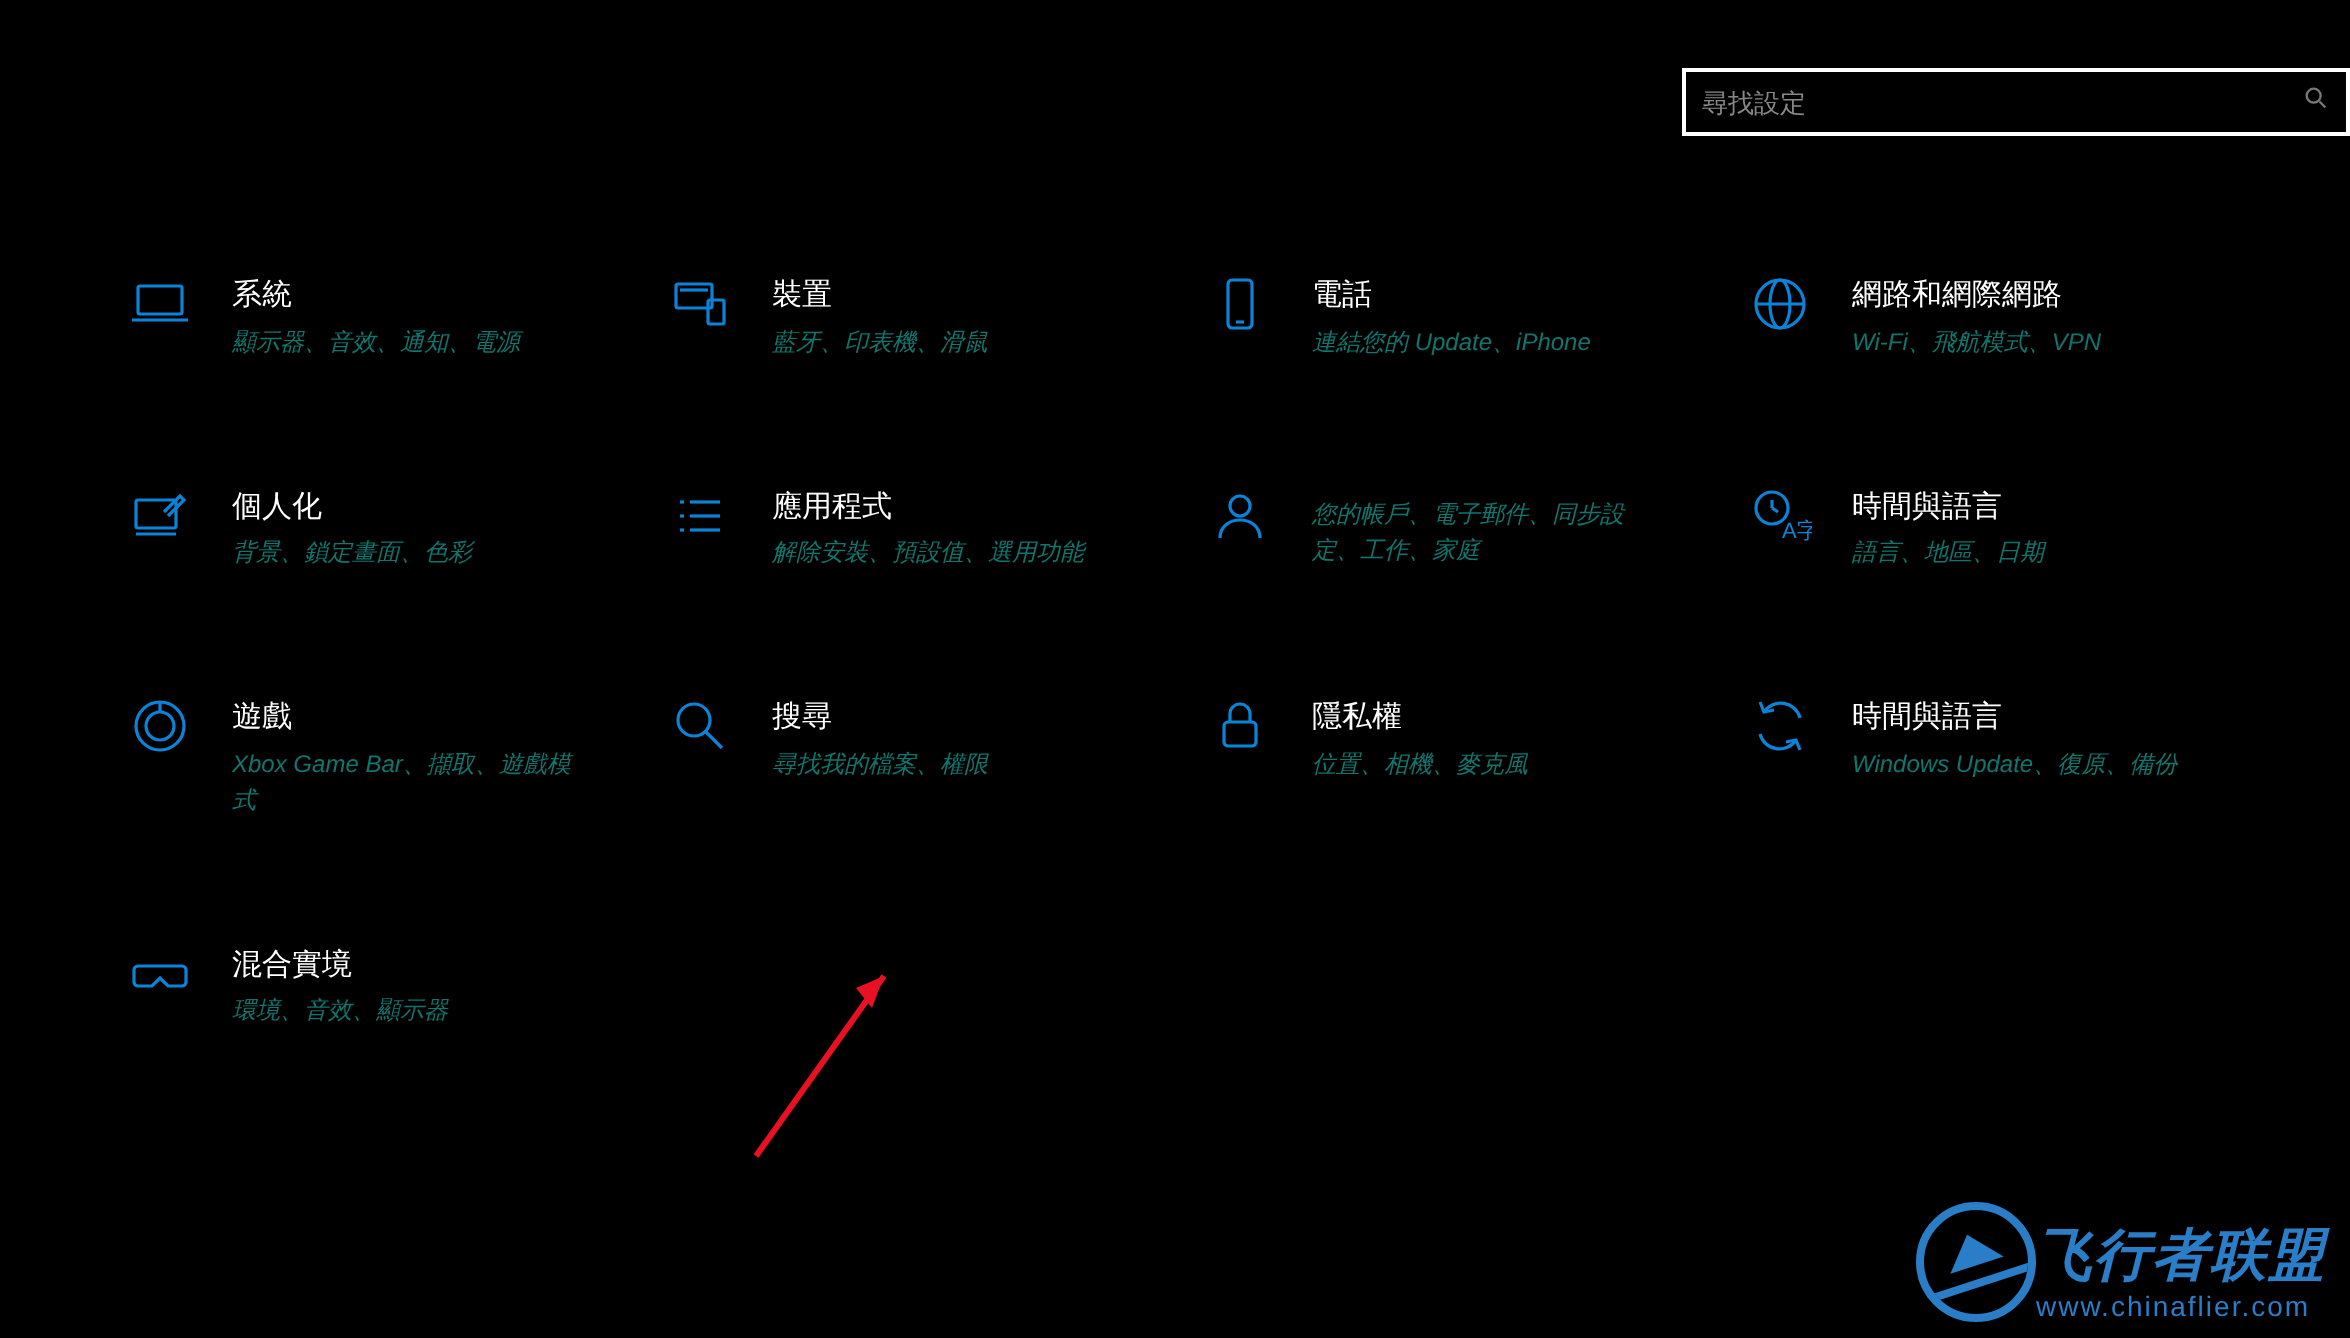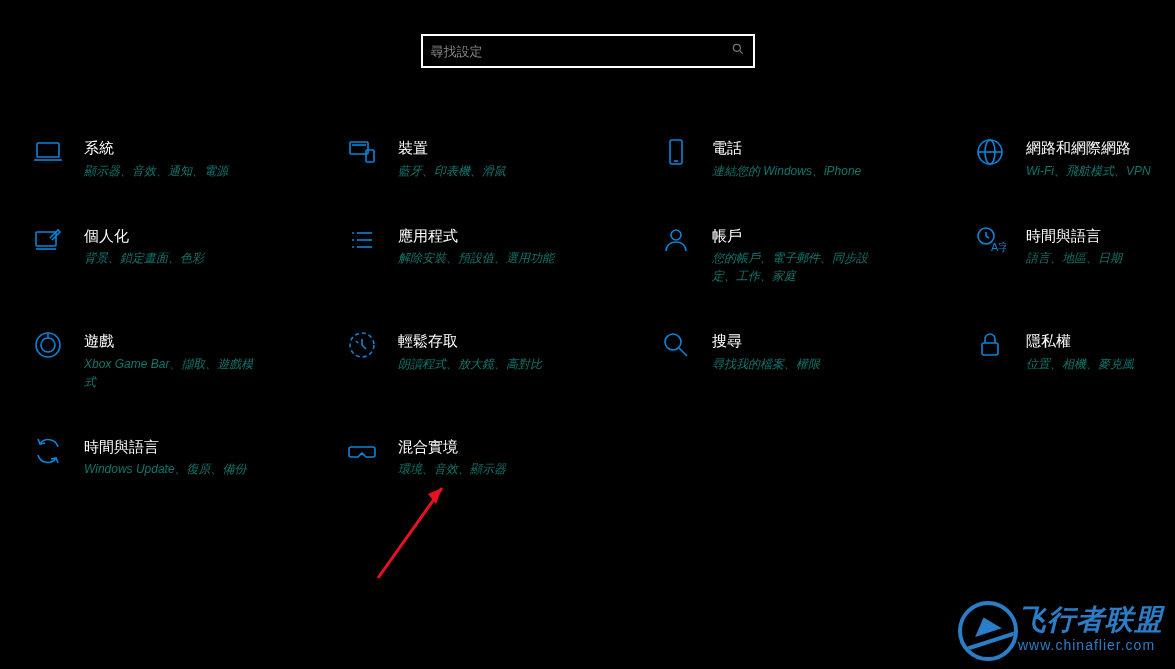--- a/index.html
+++ b/index.html
@@ -1,31 +1,31 @@
 <!DOCTYPE html>
 <html><head>
 <meta charset="utf-8">
 <style>
   * { box-sizing: border-box; margin: 0; padding: 0; }
   html, body { width: 1175px; height: 669px; background: #000; color: #fff; font-family: "Microsoft JhengHei", "Segoe UI", sans-serif; overflow: hidden; }
   .container { width: 100%; height: 100%; position: relative; }
-  .search-wrap { display: flex; justify-content: center; padding-top: 34px; }
+  .search-wrap { display: flex; justify-content: flex-end; padding-top: 34px; }
   .search-box { width: 334px; height: 34px; border: 2px solid #fff; background: #000; display: flex; align-items: center; padding: 0 8px; }
   .search-input { flex: 1; background: transparent; border: none; outline: none; color: #aaa; font-size: 13px; font-family: inherit; }
   .search-input::placeholder { color: #888; }
   .search-icon { width: 14px; height: 14px; color: #777; }
-  .grid { display: grid; grid-template-columns: repeat(4, 270px); column-gap: 0; row-gap: 62px; padding: 68px 0 0 32px; gap: 44px; }
+  .grid { display: grid; grid-template-columns: repeat(4, 270px); column-gap: 0; row-gap: 62px; padding: 68px 0 0 64px; }
   .tile { display: flex; align-items: flex-start; cursor: pointer; }
   .tile-icon { width: 32px; flex: 0 0 32px; margin-right: 20px; color: #0a84d8; display:flex; align-items:flex-end; justify-content:center; }
   .tile-icon svg { width: 32px; height: 32px; }
   .tile-text { padding-top: 2px; }
   .tile-title { font-size: 15px; color: #fff; line-height: 1.3; }
   .tile-desc { font-size: 12px; color: #0f766e; margin-top: 4px; line-height: 1.5; max-width: 170px; font-style: italic; }
   .arrow { position: absolute; left: 370px; top: 478px; pointer-events: none; }
-  .watermark { position: absolute; right: 12px; bottom: 8px; display:flex; align-items:flex-start; }
+  .watermark { position: absolute; right: 12px; bottom: 8px; display:flex; align-items:flex-end; }
   .wm-logo { width:60px; height:60px; border:4px solid #2a7ec7; border-radius:50%; position:relative; overflow:hidden; background:transparent; }
   .wm-logo::before { content:""; position:absolute; width:70px; height:4px; background:#2a7ec7; top:34px; left:-6px; transform:rotate(-18deg);}
   .wm-logo::after { content:""; position:absolute; width:0; height:0; border-left:14px solid transparent; border-right:14px solid transparent; border-bottom:16px solid #2a7ec7; top:12px; left:10px; transform:rotate(-18deg);}
   .wm-text { color:#2a7ec7; }
   .wm-name { font-size:28px; font-weight:bold; font-style:italic; letter-spacing:1px;}
   .wm-url { font-size:14px; letter-spacing:1px; margin-top:-2px;}
 </style>
 </head>
 <body>
 <div class="container">
@@ -70,21 +70,21 @@
       </div>
       <div class="tile">
         <div class="tile-icon">
           <svg viewBox="0 0 32 32" fill="none" stroke="currentColor" stroke-width="1.6">
             <rect x="10" y="4" width="12" height="24" rx="2"></rect>
             <line x1="14" y1="25" x2="18" y2="25"></line>
           </svg>
         </div>
         <div class="tile-text">
           <div class="tile-title">電話</div>
-          <div class="tile-desc">連結您的 Windows、iPhone</div>
+          <div class="tile-desc">連結您的 Update、iPhone</div>
         </div>
       </div>
       <div class="tile">
         <div class="tile-icon">
           <svg viewBox="0 0 32 32" fill="none" stroke="currentColor" stroke-width="1.6">
             <circle cx="16" cy="16" r="12"></circle>
             <ellipse cx="16" cy="16" rx="5" ry="12"></ellipse>
             <line x1="4" y1="16" x2="28" y2="16"></line>
           </svg>
         </div>
@@ -123,21 +123,20 @@
         </div>
       </div>
       <div class="tile">
         <div class="tile-icon">
           <svg viewBox="0 0 32 32" fill="none" stroke="currentColor" stroke-width="1.6">
             <circle cx="16" cy="11" r="5"></circle>
             <path d="M6 27c0-6 5-9 10-9s10 3 10 9"></path>
           </svg>
         </div>
         <div class="tile-text">
-          <div class="tile-title">帳戶</div>
           <div class="tile-desc">您的帳戶、電子郵件、同步設定、工作、家庭</div>
         </div>
       </div>
       <div class="tile">
         <div class="tile-icon">
           <svg viewBox="0 0 32 32" fill="none" stroke="currentColor" stroke-width="1.6">
             <circle cx="12" cy="12" r="8"></circle>
             <line x1="12" y1="8" x2="12" y2="12"></line>
             <line x1="12" y1="12" x2="15" y2="14"></line>
             <text x="17" y="27" font-size="11" fill="currentColor" stroke="none">A字</text>
@@ -152,33 +151,20 @@
         <div class="tile-icon">
           <svg viewBox="0 0 32 32" fill="none" stroke="currentColor" stroke-width="1.6">
             <circle cx="16" cy="16" r="12"></circle>
             <circle cx="16" cy="16" r="7"></circle>
             <line x1="16" y1="4" x2="16" y2="9"></line>
           </svg>
         </div>
         <div class="tile-text">
           <div class="tile-title">遊戲</div>
           <div class="tile-desc">Xbox Game Bar、擷取、遊戲模式</div>
-        </div>
-      </div>
-      <div class="tile">
-        <div class="tile-icon">
-          <svg viewBox="0 0 32 32" fill="none" stroke="currentColor" stroke-width="1.6">
-            <circle cx="16" cy="16" r="12" stroke-dasharray="4 3"></circle>
-            <path d="M16 10 L16 16 L20 20"></path>
-            <path d="M10 12 L12 14"></path>
-          </svg>
-        </div>
-        <div class="tile-text">
-          <div class="tile-title">輕鬆存取</div>
-          <div class="tile-desc">朗讀程式、放大鏡、高對比</div>
         </div>
       </div>
       <div class="tile">
         <div class="tile-icon">
           <svg viewBox="0 0 32 32" fill="none" stroke="currentColor" stroke-width="1.6">
             <circle cx="13" cy="13" r="8"></circle>
             <line x1="19" y1="19" x2="27" y2="27"></line>
           </svg>
         </div>
         <div class="tile-text">

